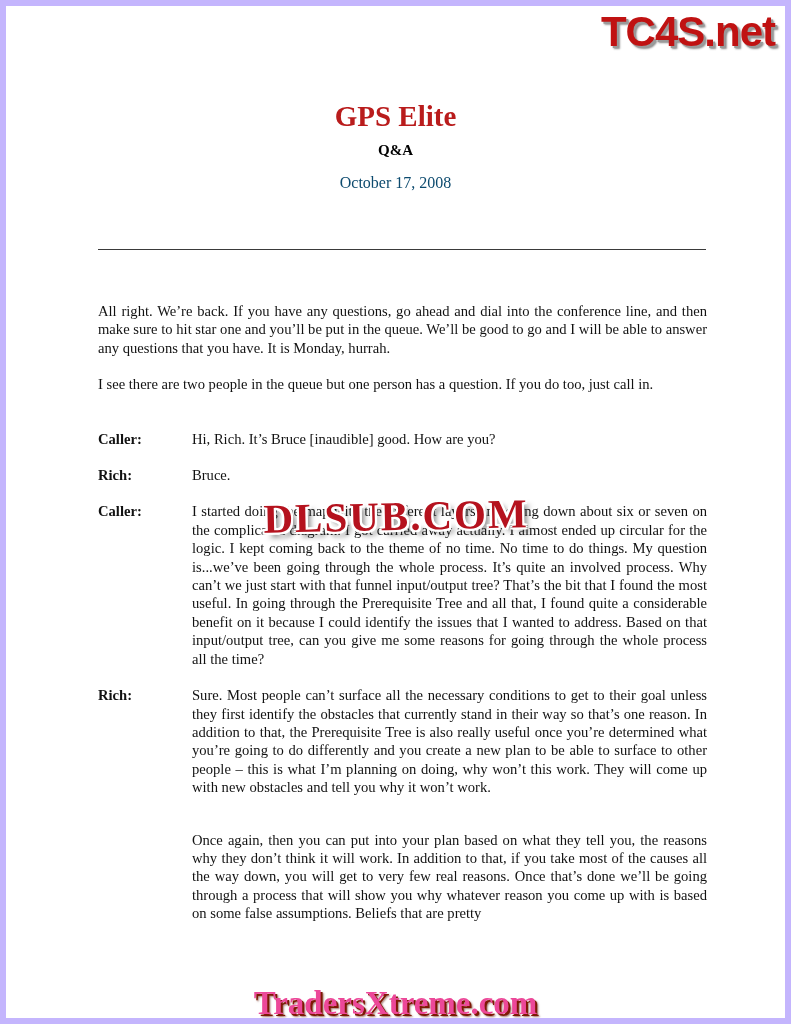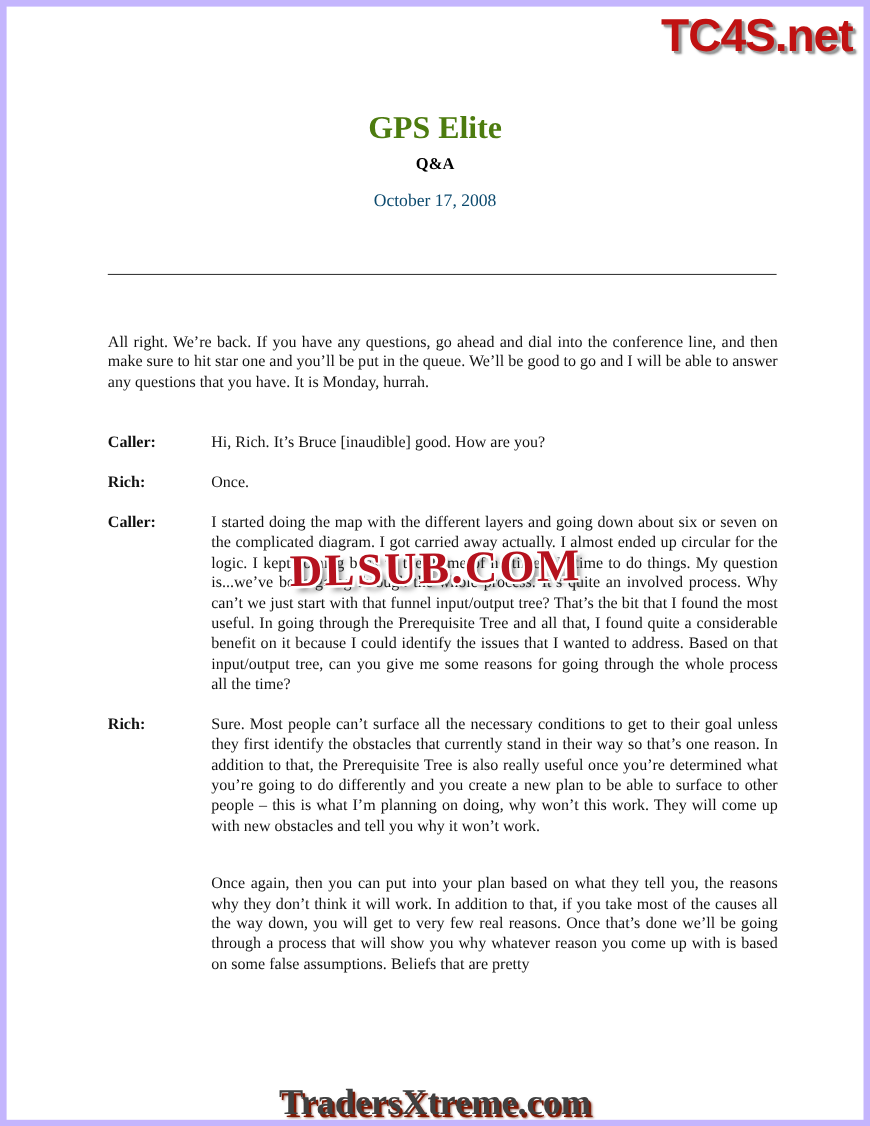--- a/index.html
+++ b/index.html
@@ -34,21 +34,21 @@
     position: absolute;
     top: 94px;
     left: 0;
     width: 100%;
     text-align: center;
   }
   .title-block h1 {
     margin: 0;
     font-size: 29px;
     font-weight: bold;
-    color: #4d7c0f;
+    color: #b91c1c;
   }
   .title-block h2 {
     margin: 9px 0 0 0;
     font-size: 15px;
     font-weight: bold;
     color: #000;
   }
   .title-block .doc-date {
     margin-top: 15px;
     font-size: 16px;
@@ -114,21 +114,21 @@
   
   .footer-logo {
     position: absolute;
     top: 979px;
     left: 0;
     width: 100%;
     text-align: center;
     font-family: "Liberation Serif", serif;
     font-weight: bold;
     font-size: 33px;
-    color: #404040;
+    color: #ec4899;
     text-shadow: 2px 2px 0 #7e1804, 3px 3px 2px rgba(90,20,0,0.6);
   }
 </style>
 </head>
 <body>
 
 <div class="page">
 
   <div class="top-logo">TC4S.net</div>
 
@@ -136,32 +136,33 @@
     <h1>GPS Elite</h1>
     <h2>Q&amp;A</h2>
     <div class="doc-date">October 17, 2008</div>
   </div>
 
   <hr class="divider">
 
   <div class="content">
 
     <p>All right. We’re back. If you have any questions, go ahead and dial into the conference line, and then make sure to hit star one and you’ll be put in the queue. We’ll be good to go and I will be able to answer any questions that you have. It is Monday, hurrah.</p>
+    <p>I see there are two people in the queue but one person has a question. If you do too, just call in.</p>
 
     <div class="entry first-entry">
       <div class="speaker">Caller:</div>
       <div class="speech">
         <p>Hi, Rich. It’s Bruce [inaudible] good. How are you?</p>
       </div>
     </div>
 
     <div class="entry">
       <div class="speaker">Rich:</div>
       <div class="speech">
-        <p>Once.</p>
+        <p>Bruce.</p>
       </div>
     </div>
 
     <div class="entry">
       <div class="speaker">Caller:</div>
       <div class="speech">
         <p>I started doing the map with the different layers and going down about six or seven on the complicated diagram. I got carried away actually. I almost ended up circular for the logic. I kept coming back to the theme of no time. No time to do things. My question is...we’ve been going through the whole process. It’s quite an involved process. Why can’t we just start with that funnel input/output tree? That’s the bit that I found the most useful. In going through the Prerequisite Tree and all that, I found quite a considerable benefit on it because I could identify the issues that I wanted to address. Based on that input/output tree, can you give me some reasons for going through the whole process all the time?</p>
       </div>
     </div>
 

